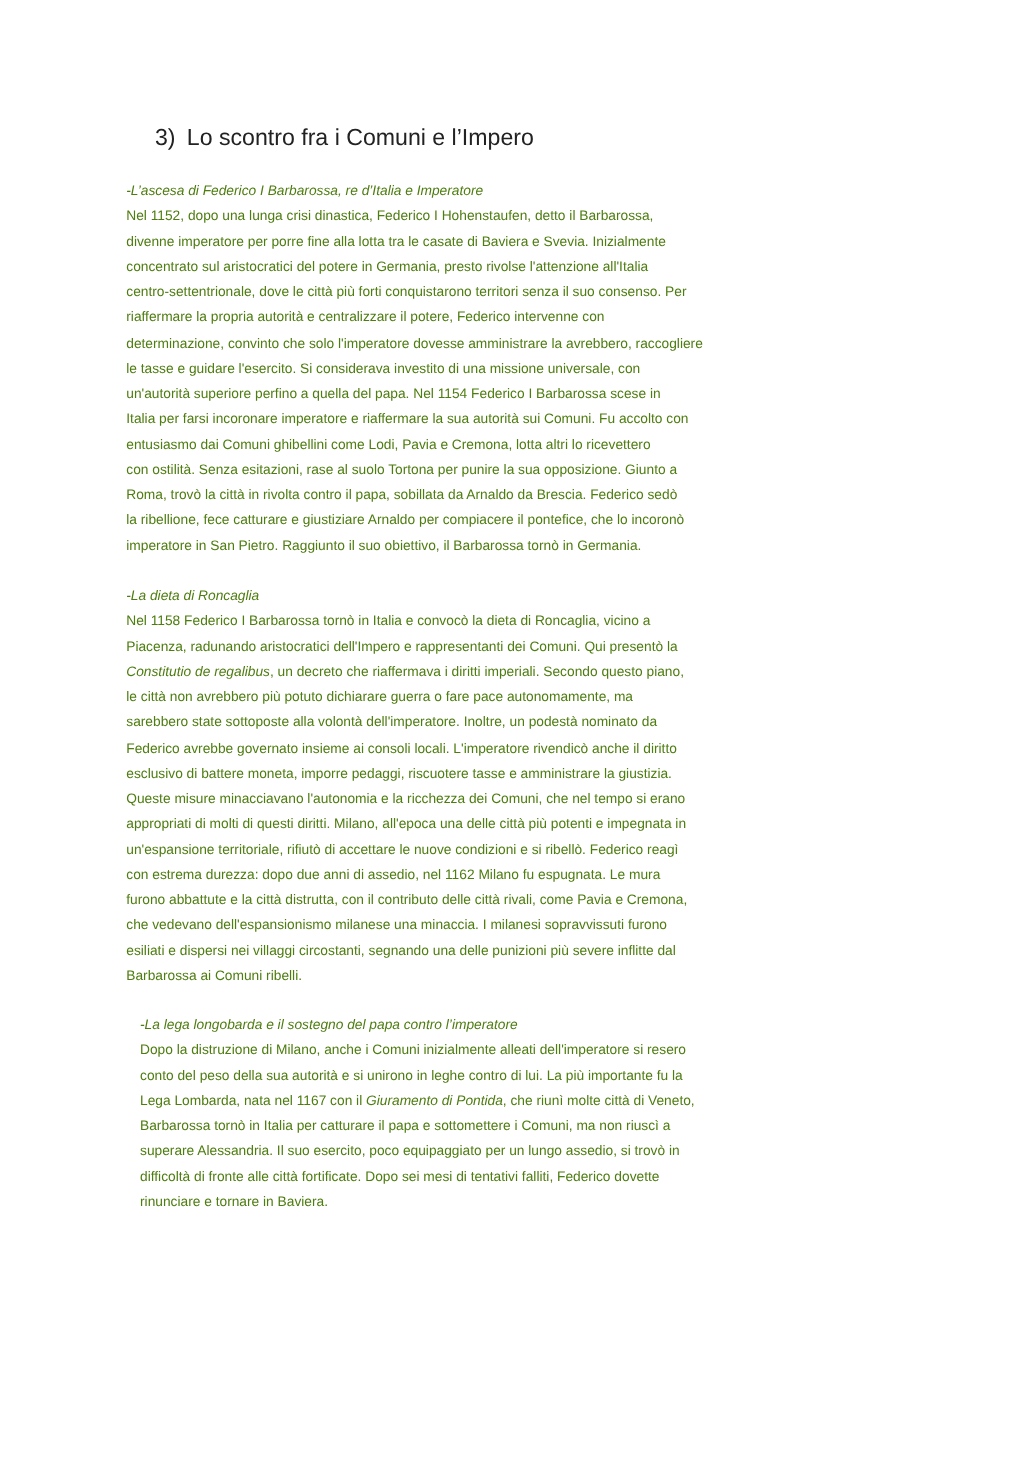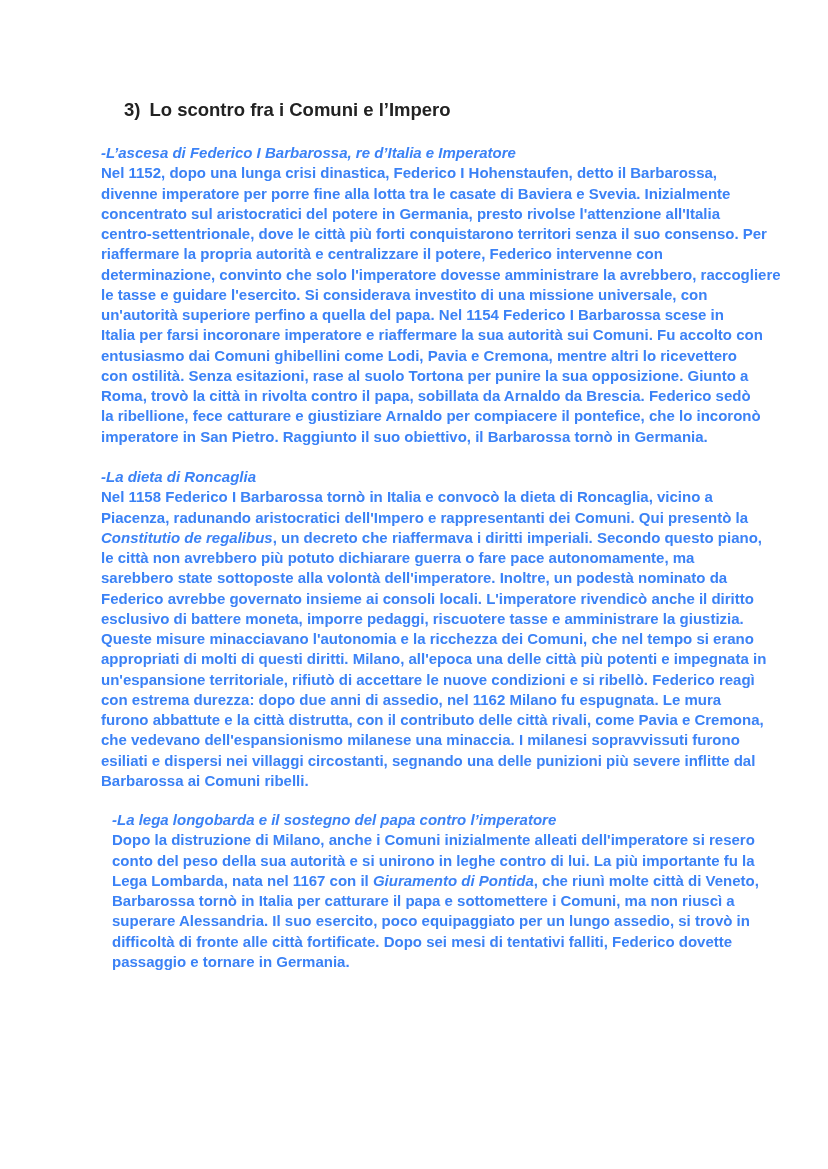--- a/index.html
+++ b/index.html
@@ -15,39 +15,38 @@
       font-family: "Liberation Sans", sans-serif;
       color: #1a1a1a;
     }
     .page {
       position: absolute;
       left: 0;
       top: 0;
       width: 828px;
       height: 1169px;
       background: #ffffff;
-      font-weight: bold;
     }
     .title {
       position: absolute;
       left: 124px;
       top: 99px;
       font-size: 18.5px;
       line-height: 22px;
       color: #222;
       white-space: nowrap;
     }
     .title .num { margin-right: 9px; }
     .section {
       position: absolute;
       left: 101px;
       width: 640px;
-      font-size: 15px;
+      font-size: 11px;
       line-height: 20.25px;
-      color: #3b82f6;
+      color: #4d7c0f;
     }
     .section .line {
       display: block;
       white-space: nowrap;
       height: 20.25px;
     }
     .section .heading {
       font-style: italic;
     }
     .it { font-style: italic; }
@@ -68,21 +67,21 @@
     <span class="line heading">-L’ascesa di Federico I Barbarossa, re d’Italia e Imperatore</span>
     <span class="line">Nel 1152, dopo una lunga crisi dinastica, Federico I Hohenstaufen, detto il Barbarossa,</span>
     <span class="line">divenne imperatore per porre fine alla lotta tra le casate di Baviera e Svevia. Inizialmente</span>
     <span class="line">concentrato sul aristocratici del potere in Germania, presto rivolse l'attenzione all'Italia</span>
     <span class="line">centro-settentrionale, dove le città più forti conquistarono territori senza il suo consenso. Per</span>
     <span class="line">riaffermare la propria autorità e centralizzare il potere, Federico intervenne con</span>
     <span class="line">determinazione, convinto che solo l'imperatore dovesse amministrare la avrebbero, raccogliere</span>
     <span class="line">le tasse e guidare l'esercito. Si considerava investito di una missione universale, con</span>
     <span class="line">un'autorità superiore perfino a quella del papa. Nel 1154 Federico I Barbarossa scese in</span>
     <span class="line">Italia per farsi incoronare imperatore e riaffermare la sua autorità sui Comuni. Fu accolto con</span>
-    <span class="line">entusiasmo dai Comuni ghibellini come Lodi, Pavia e Cremona, mentre altri lo ricevettero</span>
+    <span class="line">entusiasmo dai Comuni ghibellini come Lodi, Pavia e Cremona, lotta altri lo ricevettero</span>
     <span class="line">con ostilità. Senza esitazioni, rase al suolo Tortona per punire la sua opposizione. Giunto a</span>
     <span class="line">Roma, trovò la città in rivolta contro il papa, sobillata da Arnaldo da Brescia. Federico sedò</span>
     <span class="line">la ribellione, fece catturare e giustiziare Arnaldo per compiacere il pontefice, che lo incoronò</span>
     <span class="line">imperatore in San Pietro. Raggiunto il suo obiettivo, il Barbarossa tornò in Germania.</span>
   </div>
 
   <div class="section" id="sec2">
     <span class="line heading">-La dieta di Roncaglia</span>
     <span class="line">Nel 1158 Federico I Barbarossa tornò in Italia e convocò la dieta di Roncaglia, vicino a</span>
     <span class="line">Piacenza, radunando aristocratici dell'Impero e rappresentanti dei Comuni. Qui presentò la</span>
@@ -102,16 +101,16 @@
   </div>
 
   <div class="section" id="sec3">
     <span class="line heading">-La lega longobarda e il sostegno del papa contro l’imperatore</span>
     <span class="line">Dopo la distruzione di Milano, anche i Comuni inizialmente alleati dell'imperatore si resero</span>
     <span class="line">conto del peso della sua autorità e si unirono in leghe contro di lui. La più importante fu la</span>
     <span class="line"><span>Lega Lombarda, nata nel 1167 con il </span><span class="it">Giuramento di Pontida</span><span>, che riunì molte città di Veneto,</span></span>
     <span class="line">Barbarossa tornò in Italia per catturare il papa e sottomettere i Comuni, ma non riuscì a</span>
     <span class="line">superare Alessandria. Il suo esercito, poco equipaggiato per un lungo assedio, si trovò in</span>
     <span class="line">difficoltà di fronte alle città fortificate. Dopo sei mesi di tentativi falliti, Federico dovette</span>
-    <span class="line">passaggio e tornare in Germania.</span>
+    <span class="line">rinunciare e tornare in Baviera.</span>
   </div>
 
 </div>
 
 </body></html>

